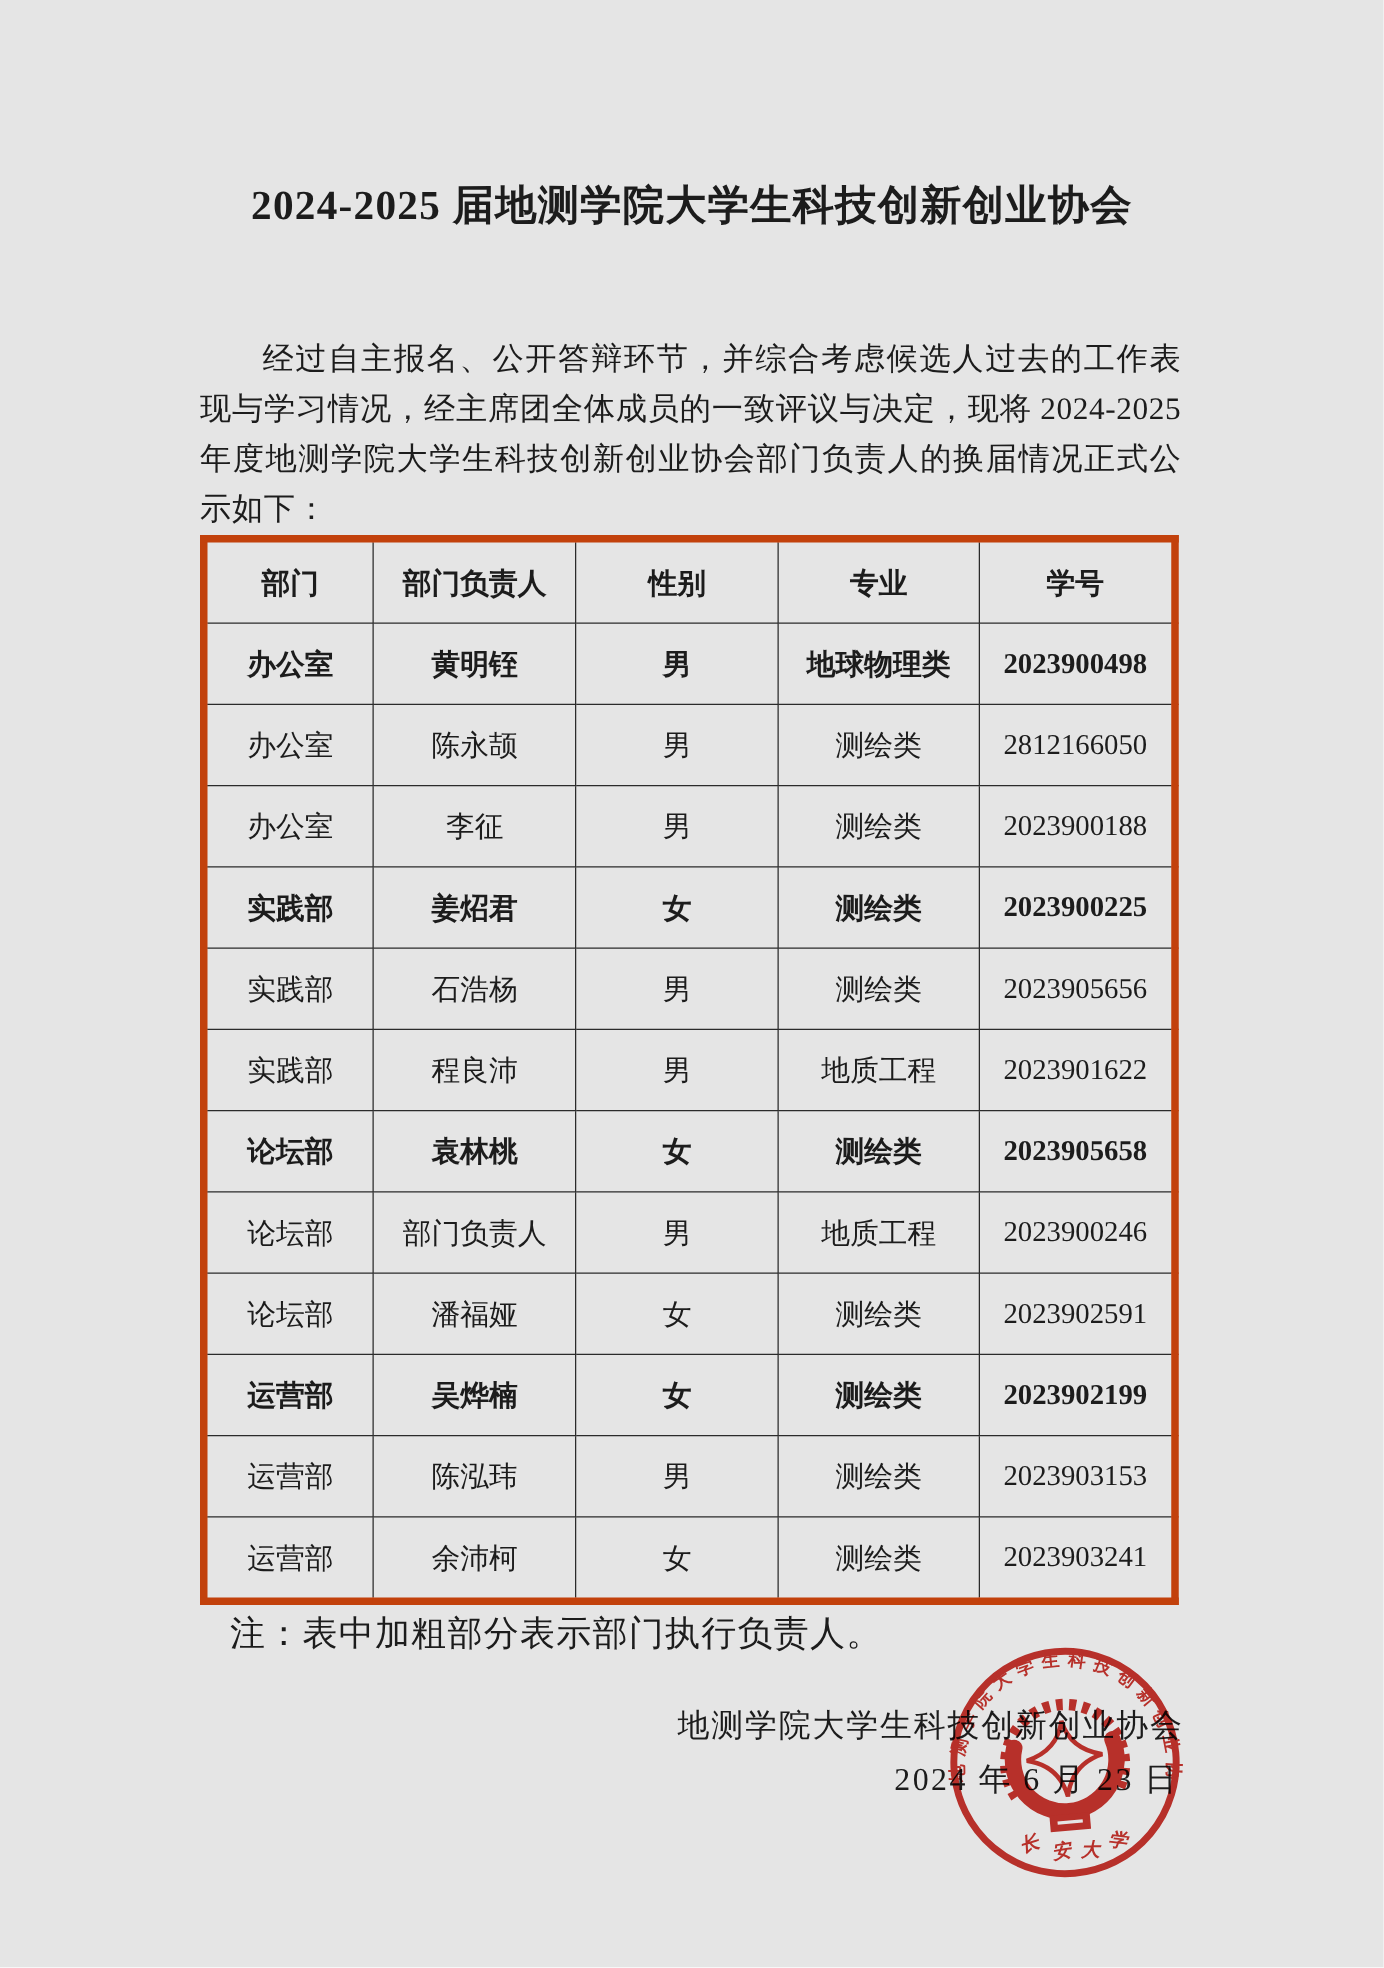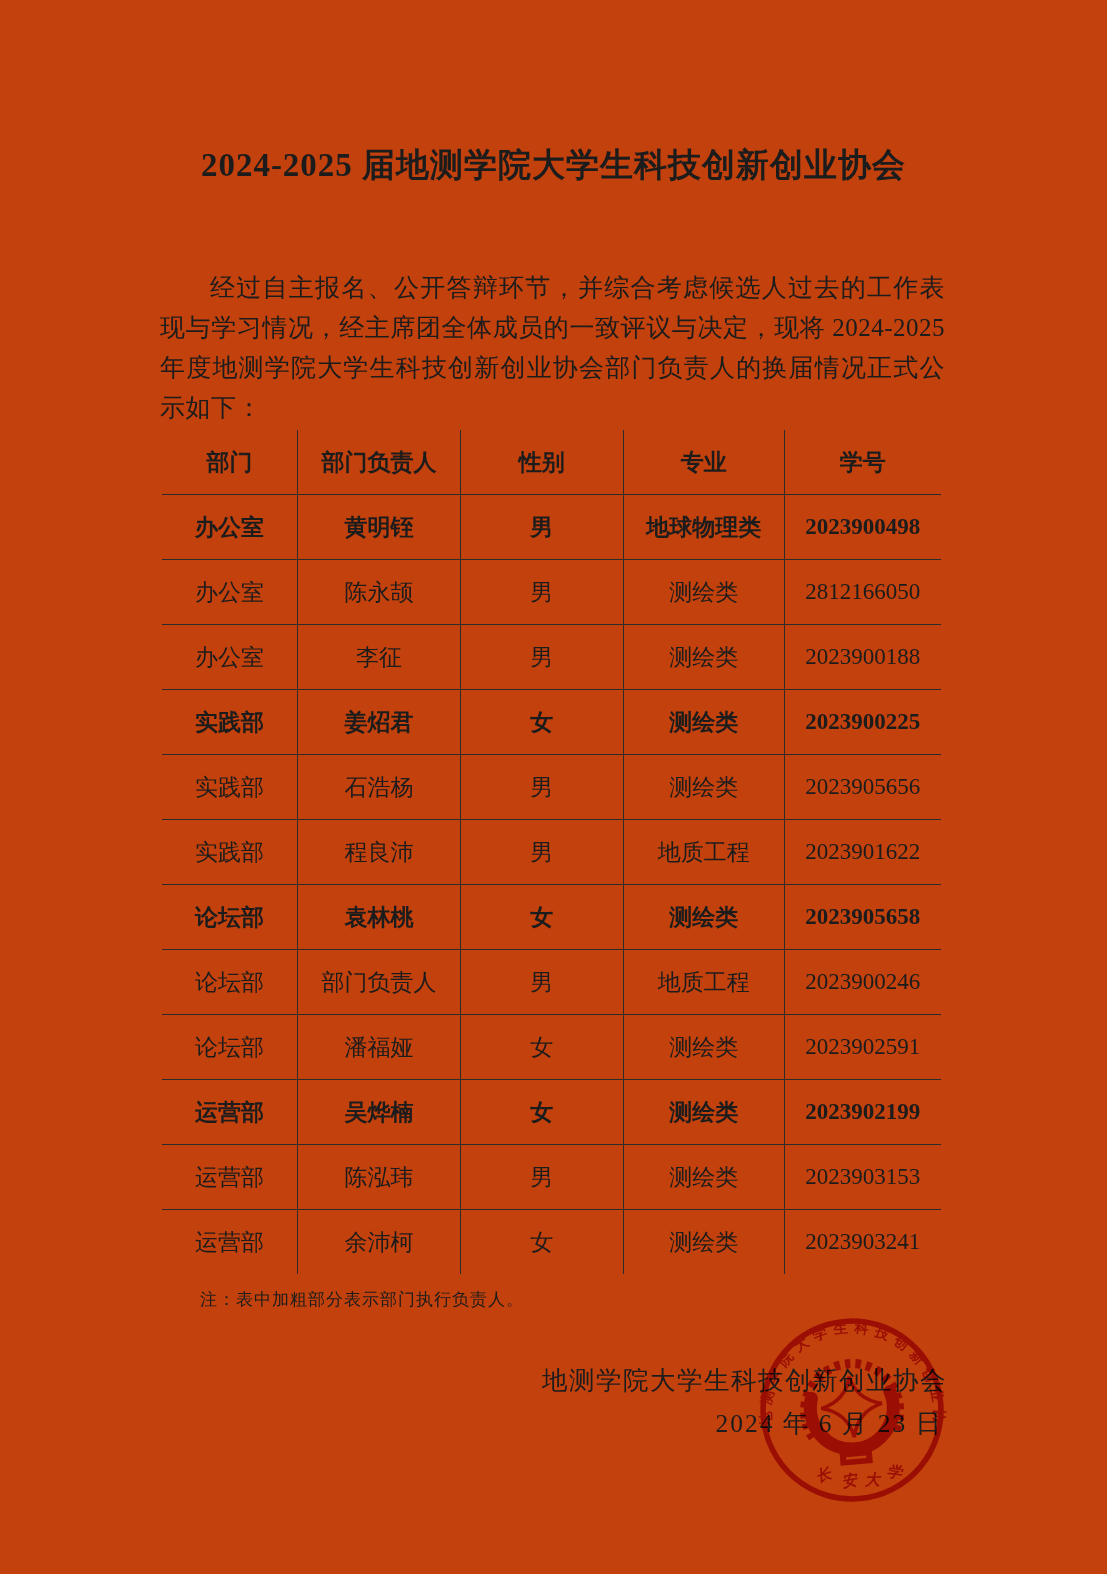--- a/index.html
+++ b/index.html
@@ -1,43 +1,43 @@
 <!DOCTYPE html>
 <html><head>
 <meta charset="utf-8">
 <style>
   html,body{margin:0;padding:0;background:#ffffff;}
   .page{
     position:relative;
     width:1107px;height:1574px;
-    background:#c2410c;
+    background:#e5e5e5;
     color:#1c1c1c;
     font-family:"Liberation Serif","DejaVu Serif",serif;
     overflow:hidden;
   }
   .title-block{position:absolute;left:0;top:136px;width:1107px;text-align:center;}
   .title-line{font-size:33px;font-weight:bold;line-height:58px;letter-spacing:1px;}
   .intro{
     position:absolute;left:160px;top:268px;width:785px;
     font-size:25px;line-height:40px;
     text-align:justify;text-indent:2em;
     letter-spacing:0.5px;
   }
   .table-wrap{position:absolute;left:160px;top:428px;width:783px;}
-  table.roster{border-collapse:collapse;width:100%;table-layout:fixed;border:2px solid #c2410c;}
+  table.roster{border-collapse:collapse;width:100%;table-layout:fixed;border:6px solid #c2410c;}
   table.roster th,table.roster td{
     border:1px solid #2b2b2b;
     height:64px;
     text-align:center;vertical-align:middle;
     font-size:23px;font-weight:normal;
     padding:0;overflow:hidden;white-space:nowrap;
   }
   table.roster th{font-weight:bold;}
   table.roster tr.exec td{font-weight:bold;}
-  .note{position:absolute;left:200px;top:1288px;font-size:17px;letter-spacing:1px;}
+  .note{position:absolute;left:184px;top:1288px;font-size:28px;letter-spacing:1px;}
   .signature{position:absolute;right:160px;top:1363px;font-size:25.5px;letter-spacing:1.5px;}
   .date{position:absolute;right:164px;top:1406px;font-size:25.5px;letter-spacing:2px;}
   .seal{
     position:absolute;left:756px;top:1314px;width:192px;height:192px;
     mix-blend-mode:multiply;opacity:0.93;
     transform:rotate(-5deg);
     pointer-events:none;
   }
 </style>
 </head>

